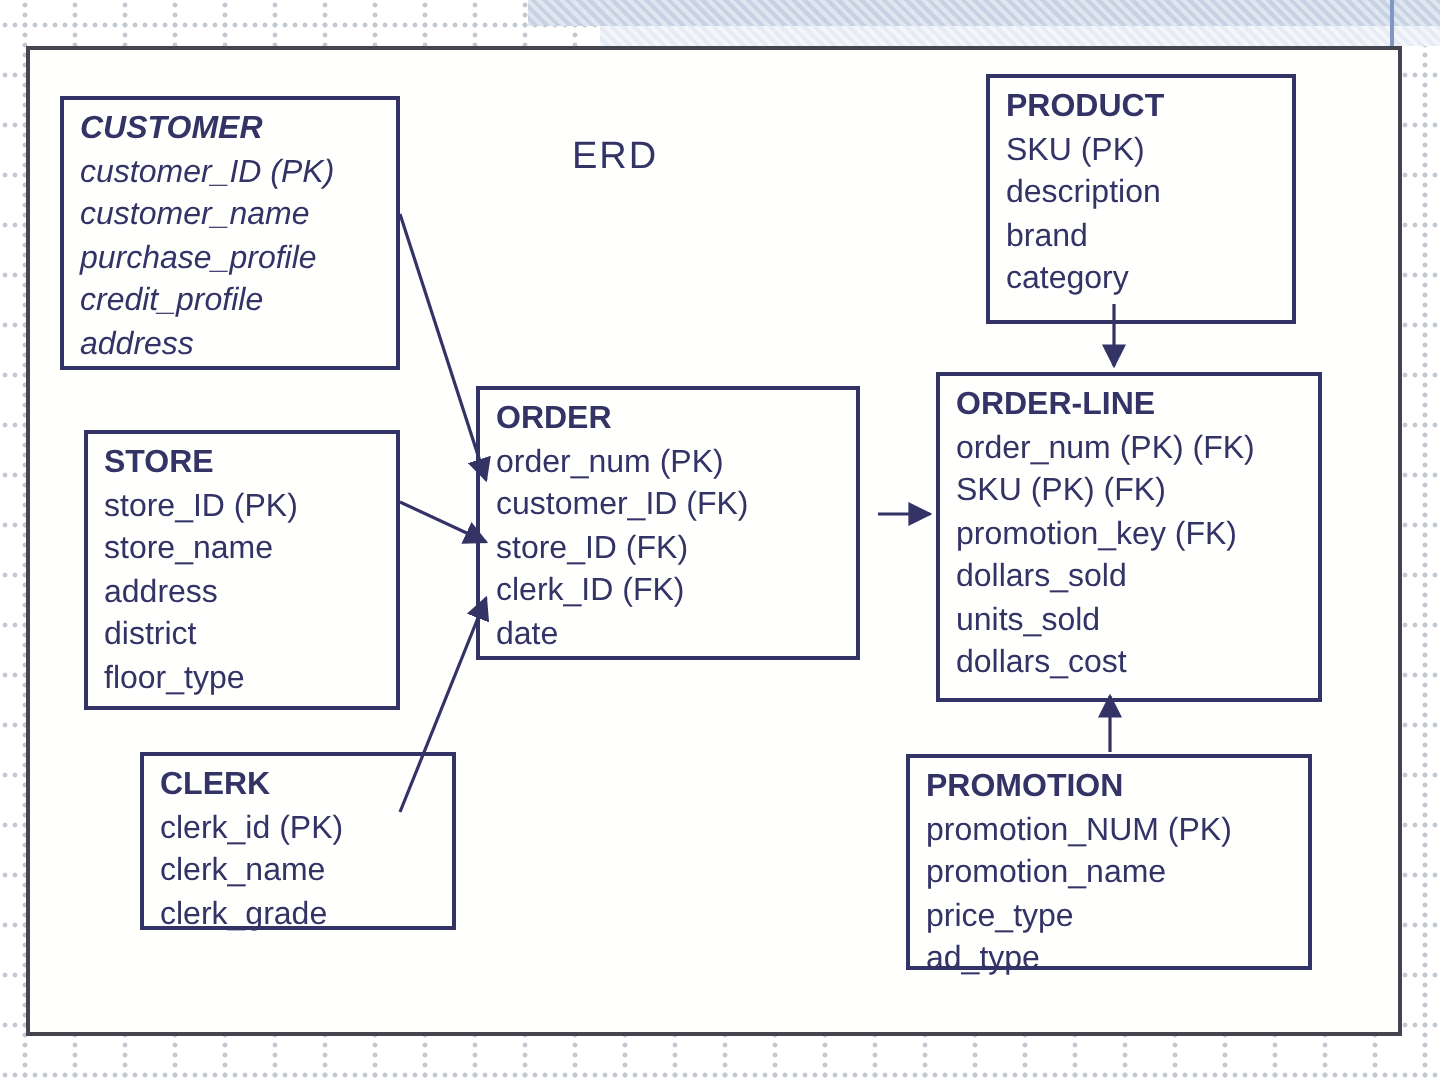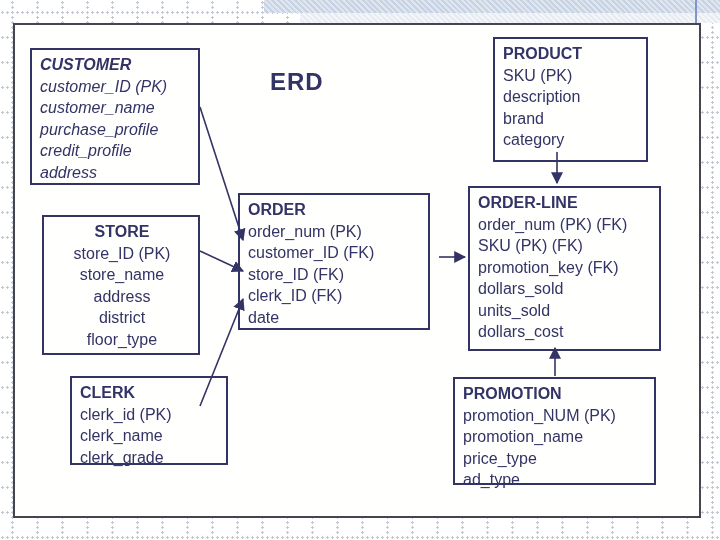--- a/index.html
+++ b/index.html
@@ -24,31 +24,31 @@
     background-image:repeating-linear-gradient(45deg, rgba(255,255,255,.5) 0 2px, transparent 2px 4px);
   }
   .accent-vline{
     position:absolute;left:695px;top:0;width:2px;height:24px;background:#8196c4;
   }
   .slide{
     position:absolute;left:13px;top:23px;width:688px;height:495px;
     background:#fffffe;border:2px solid #45454f;box-sizing:border-box;
   }
   .erd-title{
-    position:absolute;left:270px;top:68px;
-    font-size:24px;font-weight:bold;color:#333366;letter-spacing:1px;
+    position:absolute;left:286px;top:68px;
+    font-size:19px;font-weight:normal;color:#333366;letter-spacing:1px;
   }
   .entity{
     position:absolute;border:2px solid #333366;box-sizing:border-box;
     background:#fffffe;color:#333366;font-size:16px;line-height:21.5px;
     padding:4px 6px 0 8px;white-space:nowrap;
   }
   .entity .etitle{font-weight:bold;}
   #box-customer {left:30px; top:48px; width:170px;height:137px;font-style:italic;}
-  #box-store    {left:42px; top:215px;width:158px;height:140px;text-align:center;}
+  #box-store    {left:42px; top:215px;width:158px;height:140px;}
   #box-clerk    {left:42px; top:376px;width:158px;height:89px;margin-left:28px;}
   #box-order    {left:238px;top:193px;width:192px;height:137px;}
   #box-product  {left:493px;top:37px; width:155px;height:125px;}
   #box-orderline{left:468px;top:186px;width:193px;height:165px;}
   #box-promotion{left:453px;top:377px;width:203px;height:108px;}
   svg.connectors{position:absolute;left:0;top:0;pointer-events:none;}
 </style>
 </head>
 <body>
 

